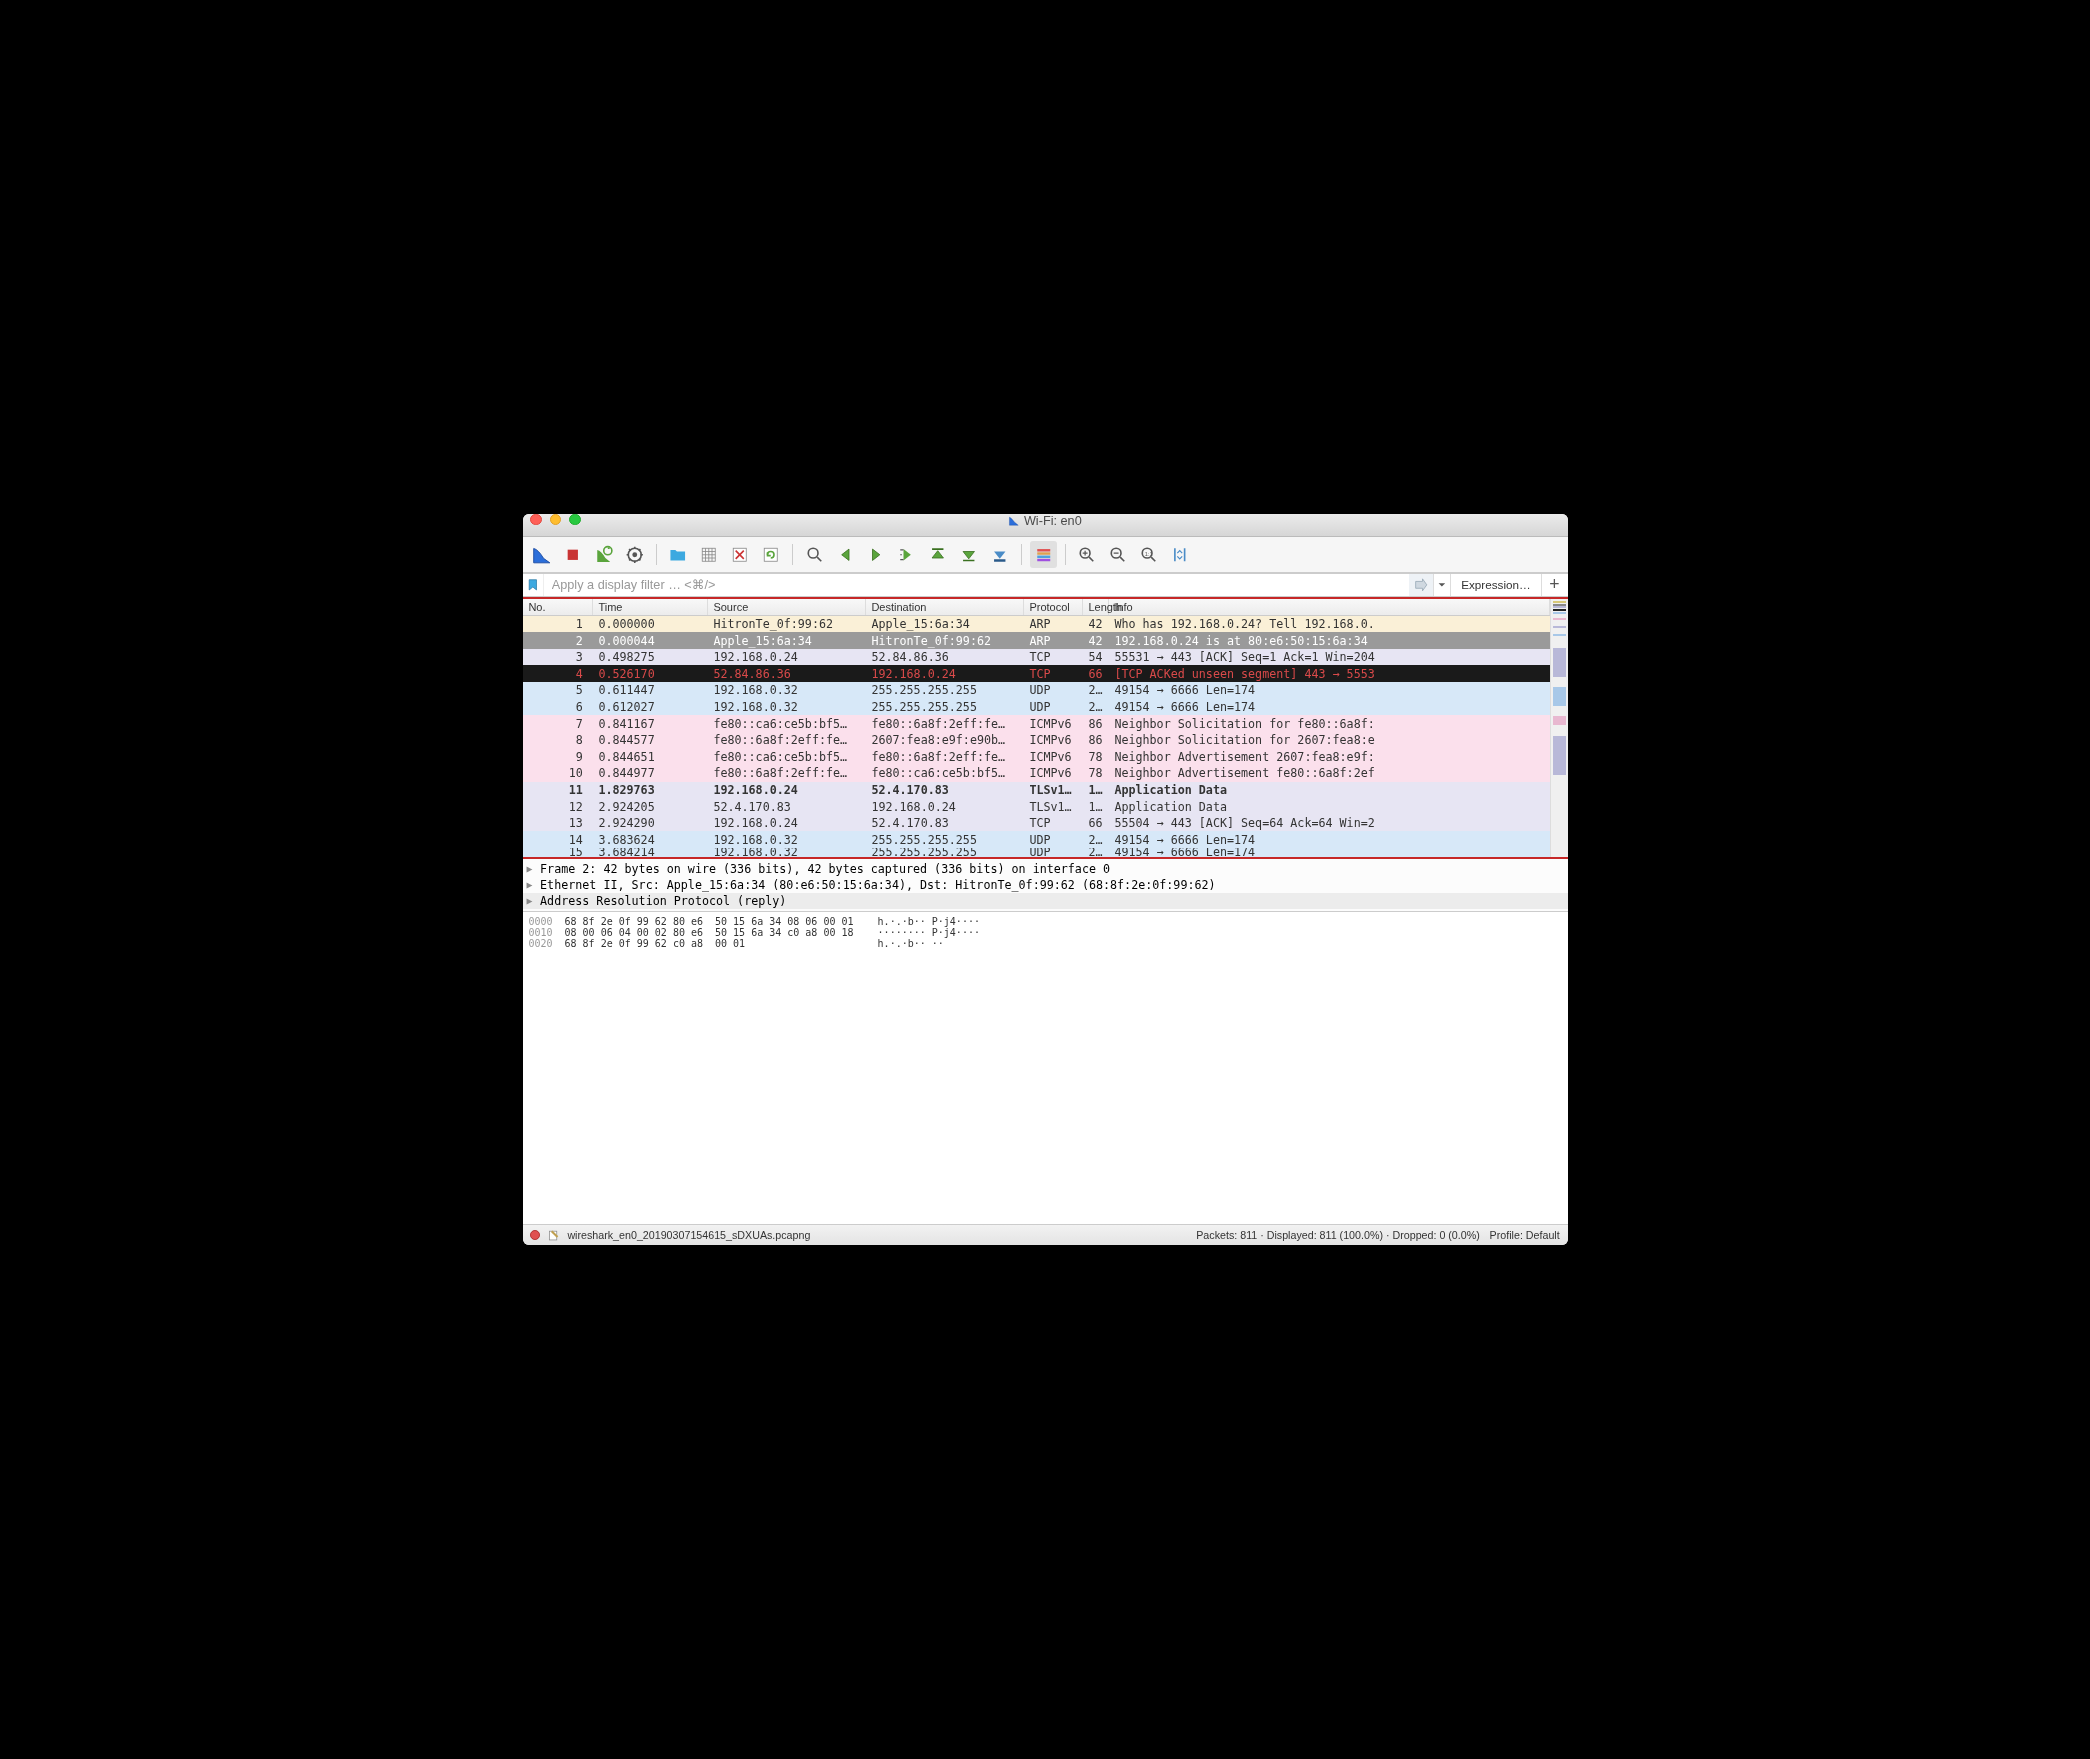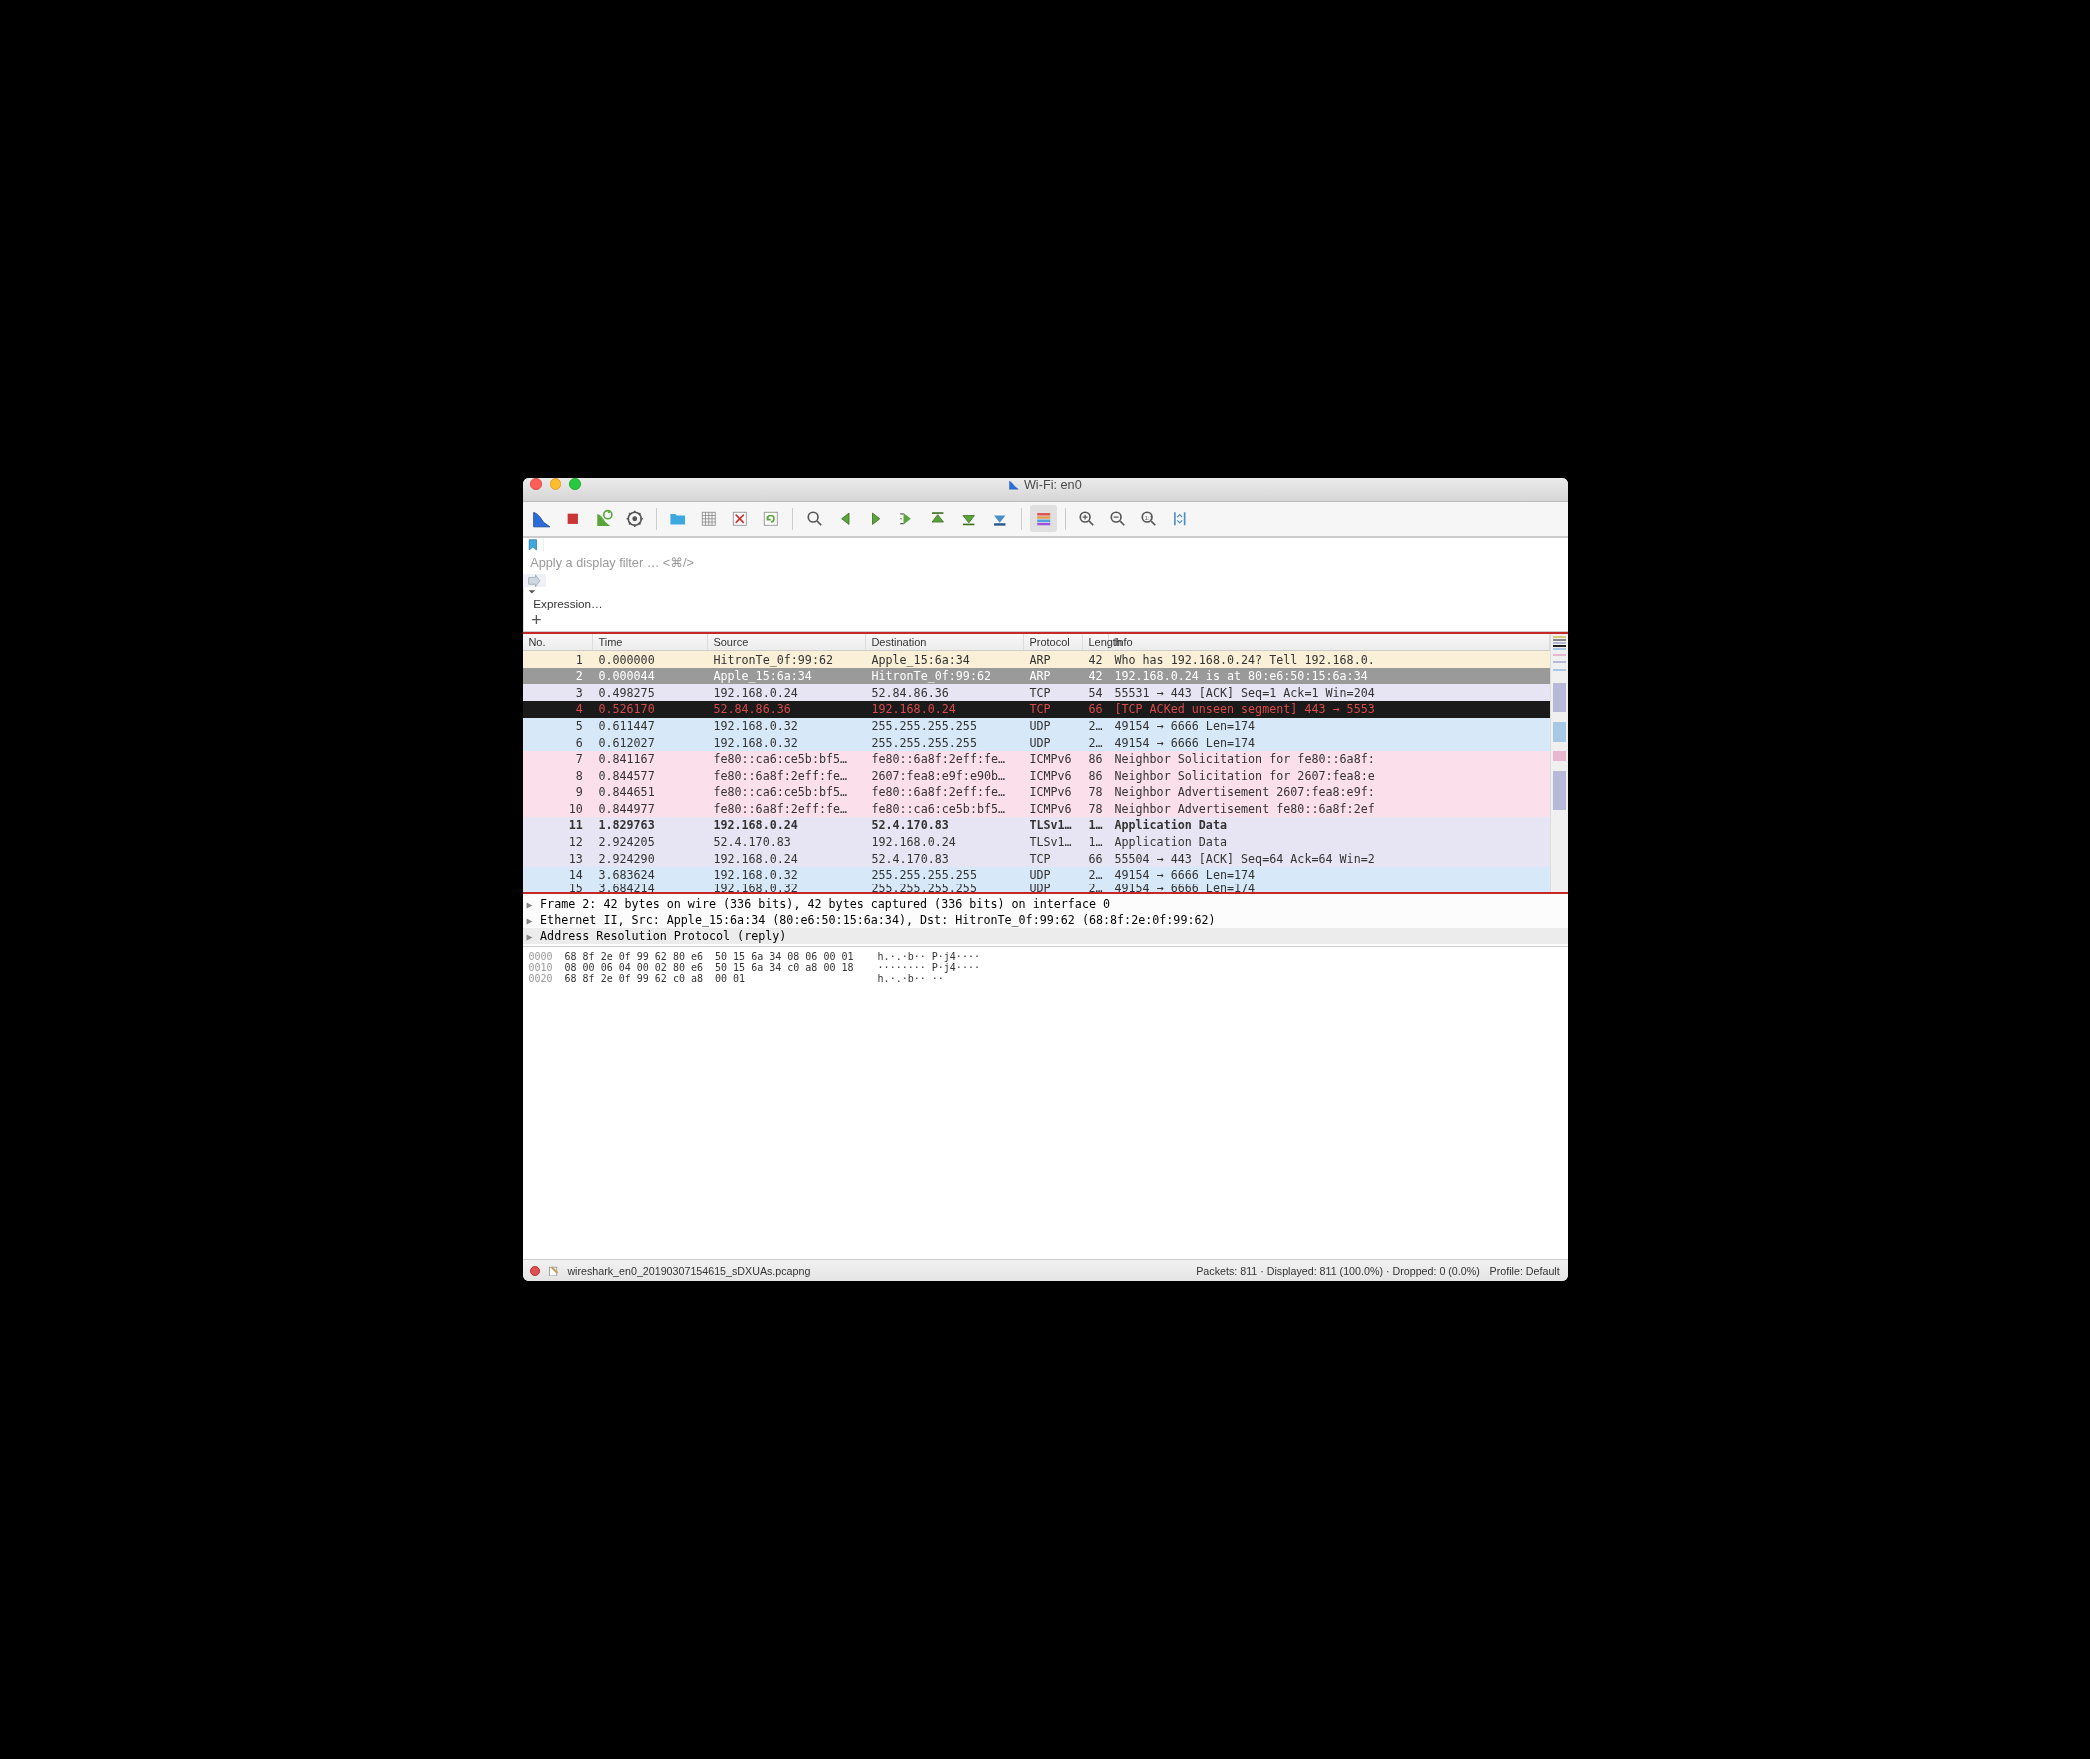--- a/index.html
+++ b/index.html
@@ -65,21 +65,20 @@
       border-radius: 2.9px;
       cursor: pointer;
     }
     .tool-sep { width: 1px; height: 21.5px; background: #ccc; margin: 0 3.9px; }
     .filter-row {
       display: flex;
       align-items: stretch;
       background: #fff;
       border-top: 1px solid #ccc;
       border-bottom: 1px solid #ccc;
-      flex-direction: column;
     }
     .filter-bookmark {
       width: 21.5px;
       display: flex;
       align-items: center;
       justify-content: center;
       border-right: 1px solid #eee;
     }
     .filter-input {
       flex: 1;

